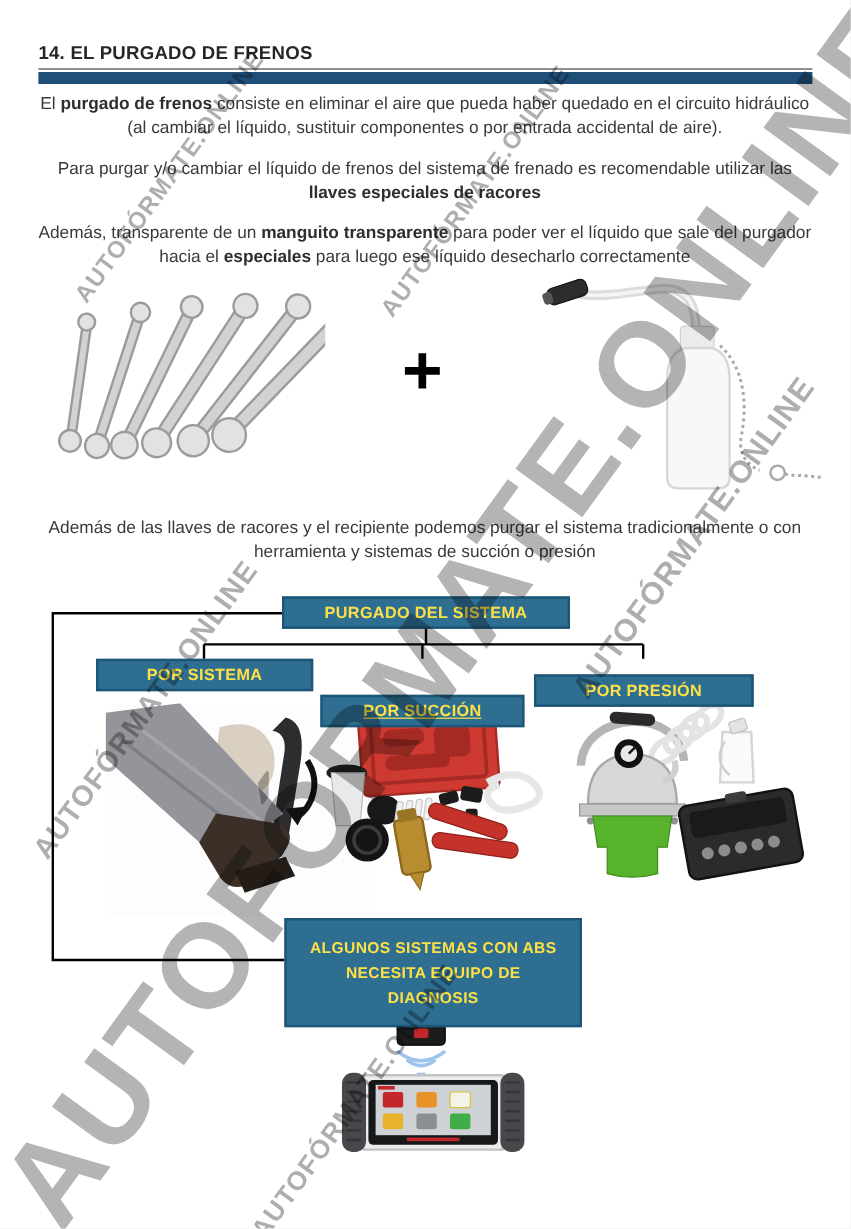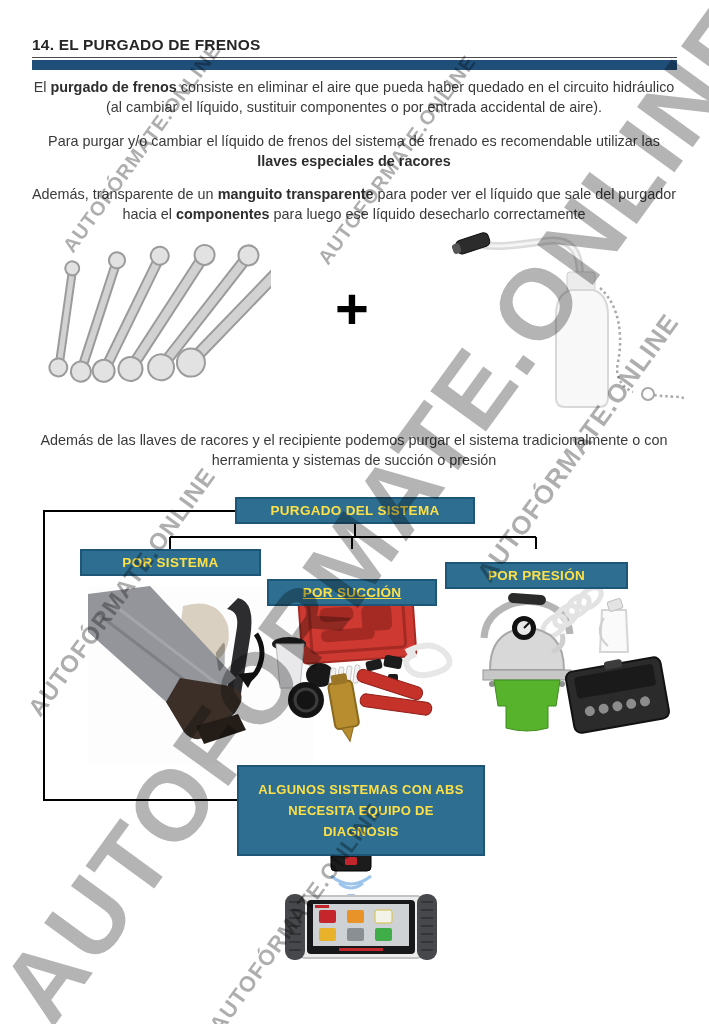--- a/index.html
+++ b/index.html
@@ -39,21 +39,21 @@
 <div id="page">
 
   <div class="doc-title">14. EL PURGADO DE FRENOS</div>
   <div class="title-rule"></div>
   <div class="title-bar"></div>
 
   <div class="para" style="top:78px;"><span>El </span><span class="bld">purgado de frenos</span><span> consiste en eliminar el aire que pueda haber quedado en el circuito hidráulico (al cambiar el líquido, sustituir componentes o por entrada accidental de aire).</span></div>
 
   <div class="para" style="top:132px;"><span>Para purgar y/o cambiar el líquido de frenos del sistema de frenado es recomendable utilizar las </span><span class="bld">llaves especiales de racores</span></div>
 
-  <div class="para" style="top:185px;"><span>Además, transparente de un </span><span class="bld">manguito transparente</span><span> para poder ver el líquido que sale del purgador hacia el </span><span class="bld">componentes</span><span> para luego ese líquido desecharlo correctamente</span></div>
+  <div class="para" style="top:185px;"><span>Además, transparente de un </span><span class="bld">manguito transparente</span><span> para poder ver el líquido que sale del purgador hacia el </span><span class="bld">especiales</span><span> para luego ese líquido desecharlo correctamente</span></div>
 
   <div class="img-wrap" style="left:26px;top:230px;">
     <svg width="245" height="165" viewBox="0 0 245 165">
       <g stroke="#9b9b9b" fill="#d2d2d2" stroke-width="2">
         <g transform="rotate(8 40 90)">
           <rect x="36" y="42" width="7" height="90" rx="3"></rect>
           <circle cx="39" cy="38" r="7" fill="#e2e2e2"></circle>
           <circle cx="39" cy="138" r="9" fill="#e2e2e2"></circle>
         </g>
         <g transform="rotate(18 70 95)">

